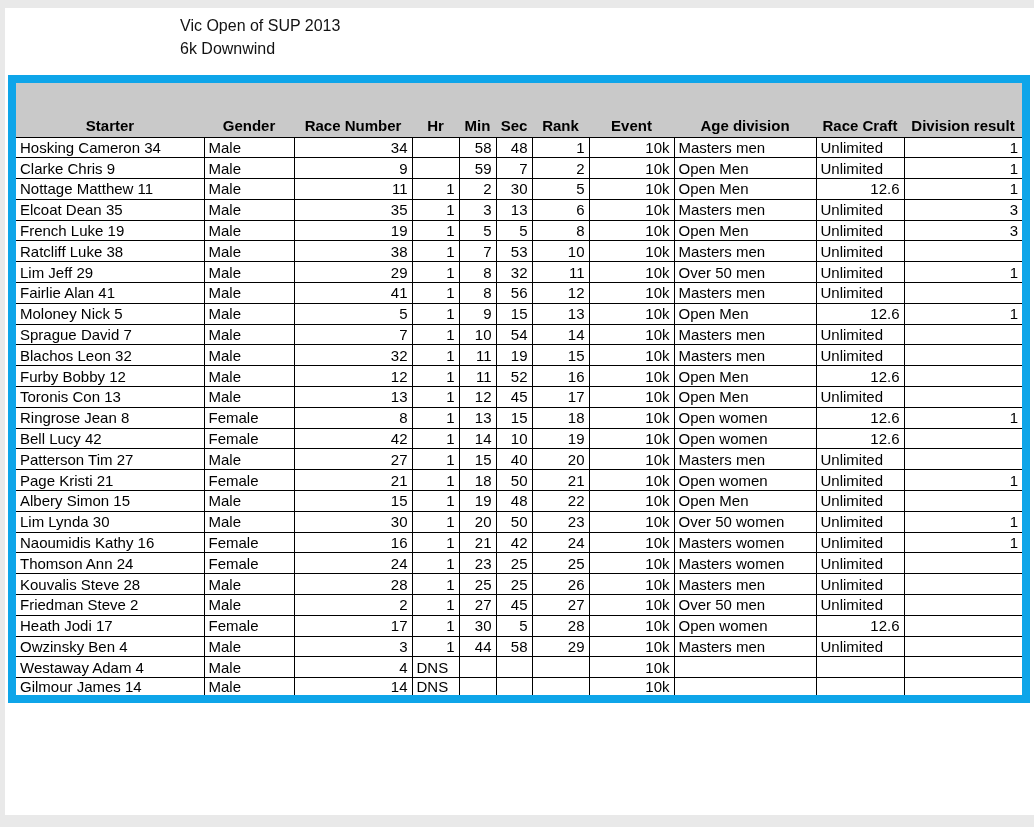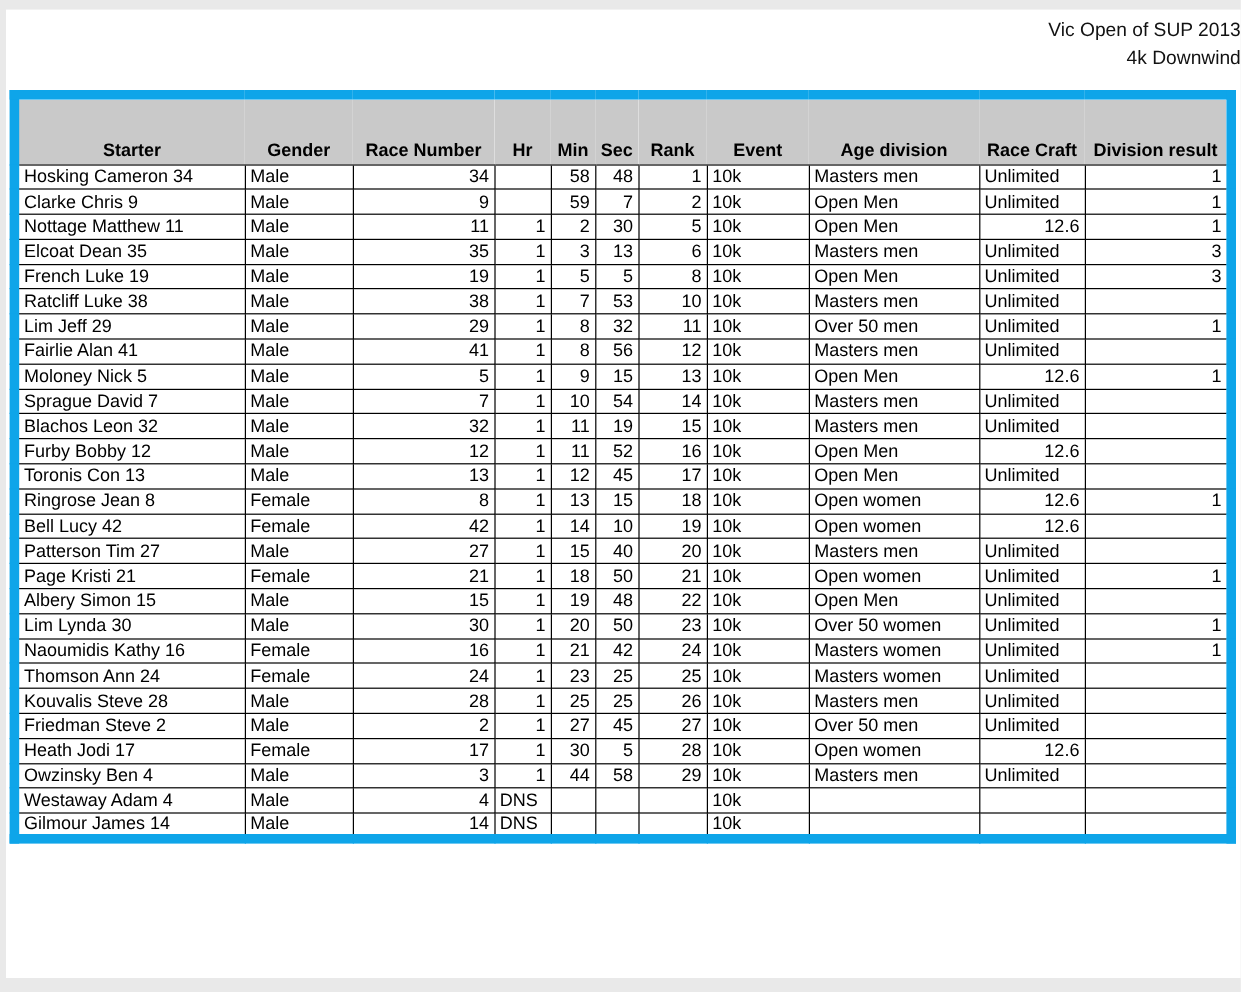--- a/index.html
+++ b/index.html
@@ -14,21 +14,21 @@
   .sheet {
     position:absolute;
     left:5px; top:8px;
     width:1029px; height:807px;
     background:#ffffff;
   }
   .title-block {
     position:absolute;
     top:14px; left:180px;
     width:854px;
-    text-align:right;
+    text-align:left;
     font-size:16px;
     line-height:23px;
     color:#121212;
   }
   table.results {
     position:absolute;
     left:8px; top:75px;
     width:1014px;
     border-collapse:collapse;
     table-layout:fixed;
@@ -52,30 +52,30 @@
     border:1px solid #000;
     height:20.8px;
     font-size:15px;
     padding:0 4px;
     overflow:hidden;
     white-space:nowrap;
     vertical-align:middle;
   }
   td.al { text-align:left; }
   td.ar { text-align:right; }
-  td.ac { text-align:left;margin-top:32px; }
+  td.ac { text-align:right;margin-top:32px; }
 </style>
 </head>
 <body>
 
 <div class="sheet"></div>
 
 <div class="title-block">
   <div>Vic Open of SUP 2013</div>
-  <div>4k Downwind</div>
+  <div>6k Downwind</div>
 </div>
 
 <table class="results">
   <colgroup>
     <col style="width:192px">
     <col style="width:90px">
     <col style="width:118px">
     <col style="width:47px">
     <col style="width:37px">
     <col style="width:36px">

